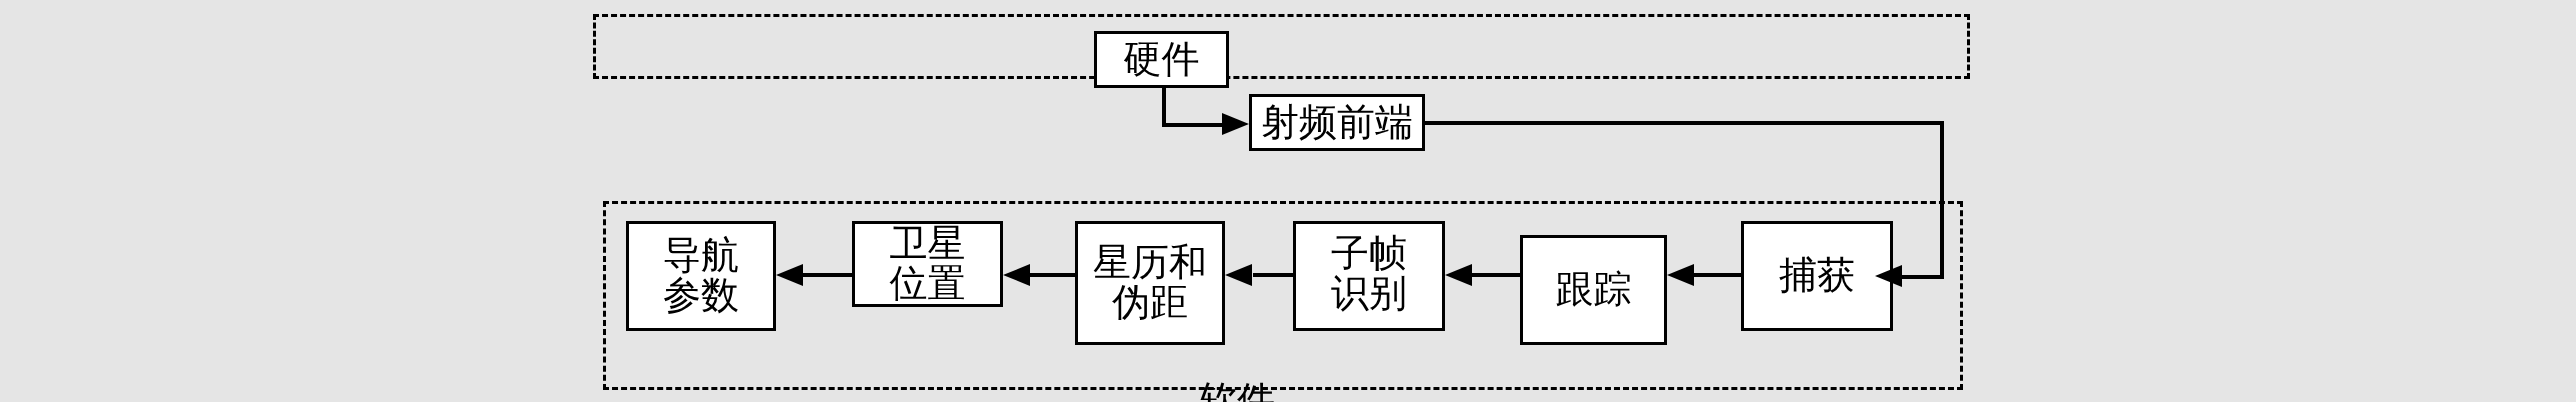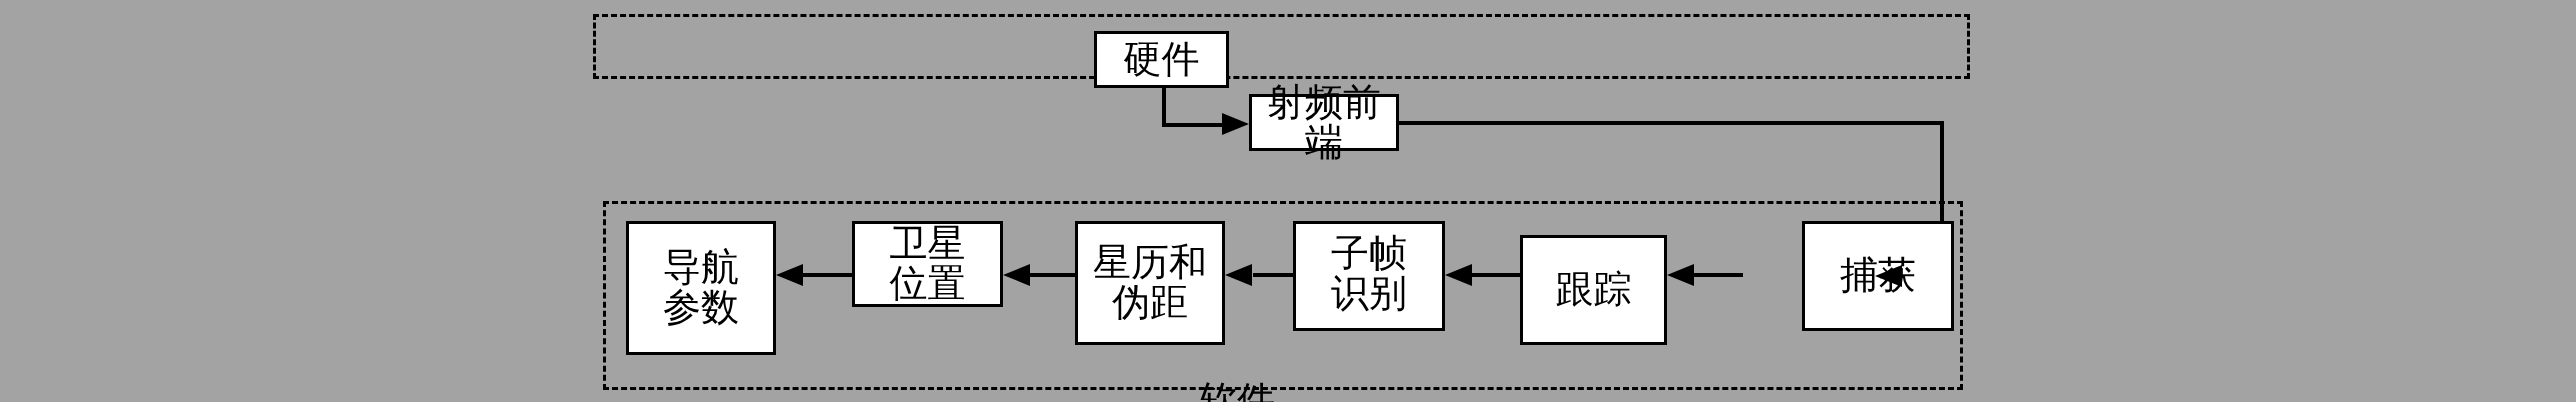--- a/index.html
+++ b/index.html
@@ -1,21 +1,21 @@
 <!DOCTYPE html>
 <html style="font-size:11px"><head>
 <meta charset="utf-8">
 <style>
   html, body { margin:0; padding:0; background:#ffffff; }
   body { font-family:"Liberation Serif", serif; }
   #canvas {
     position:relative;
     width:2576px;
     height:403px;
-    background:#a3a3a3;
+    background:#e5e5e5;
     overflow:hidden;
   }
   .dashed-group {
     position:absolute;
     border:3.4px dashed #000000;
     box-sizing:border-box;
     background:transparent;
   }
   .node-box {
     position:absolute;
@@ -76,34 +76,34 @@
   <div class="dashed-group" style="left:593px; top:13.6px; width:1377px; height:65px;"></div>
 
   <div class="node-box" style="left:1094px; top:31px; width:135px; height:57px;">
     <span class="node-label">硬件</span>
   </div>
 
   <div class="wire wire-v" style="left:1162px; top:86px; height:41px;"></div>
   <div class="wire wire-h" style="left:1162px; top:123px; width:61px;"></div>
   <div class="arrowhead arrow-right" style="left:1222px; top:113px;"></div>
 
-  <div class="node-box" style="left:1249px; top:94px; width:150px; height:57px;text-align:center;">
+  <div class="node-box" style="left:1249px; top:94px; width:176px; height:57px;text-align:center;">
     <span class="node-label">射频前端</span>
   </div>
 
   <div class="wire wire-h" style="left:1399px; top:121px; width:545px;"></div>
   <div class="wire wire-v" style="left:1940px; top:121px; height:158px;"></div>
   <div class="wire wire-h" style="left:1901px; top:275px; width:41px;"></div>
   <div class="arrowhead arrow-left" style="left:1875px; top:265px;"></div>
 
   <div class="dashed-group" style="left:603px; top:201px; width:1360px; height:189px;"></div>
 
   <div class="group-caption" style="left:1199px; top:335px;">软件</div>
 
-  <div class="node-box" style="left:626px; top:221px; width:150px; height:134px;">
+  <div class="node-box" style="left:626px; top:221px; width:150px; height:110px;">
     <span class="node-label">导航
 参数</span>
   </div>
 
   <div class="wire wire-h" style="left:803px; top:273px; width:51px;"></div>
   <div class="arrowhead arrow-left" style="left:776px; top:264px;"></div>
 
   <div class="node-box" style="left:852px; top:221px; width:151px; height:86px;">
     <span class="node-label">卫星
 位置</span>
@@ -128,18 +128,18 @@
   <div class="wire wire-h" style="left:1472px; top:273px; width:49px;"></div>
   <div class="arrowhead arrow-left" style="left:1445px; top:264px;"></div>
 
   <div class="node-box" style="left:1520px; top:235px; width:147px; height:110px;">
     <span class="node-label">跟踪</span>
   </div>
 
   <div class="wire wire-h" style="left:1694px; top:273px; width:49px;"></div>
   <div class="arrowhead arrow-left" style="left:1667px; top:264px;"></div>
 
-  <div class="node-box" style="left:1802px; top:221px; width:152px; height:110px;">
+  <div class="node-box" style="left:1741px; top:221px; width:152px; height:110px;">
     <span class="node-label">捕获</span>
   </div>
 
 </div>
 
 
 </body></html>

